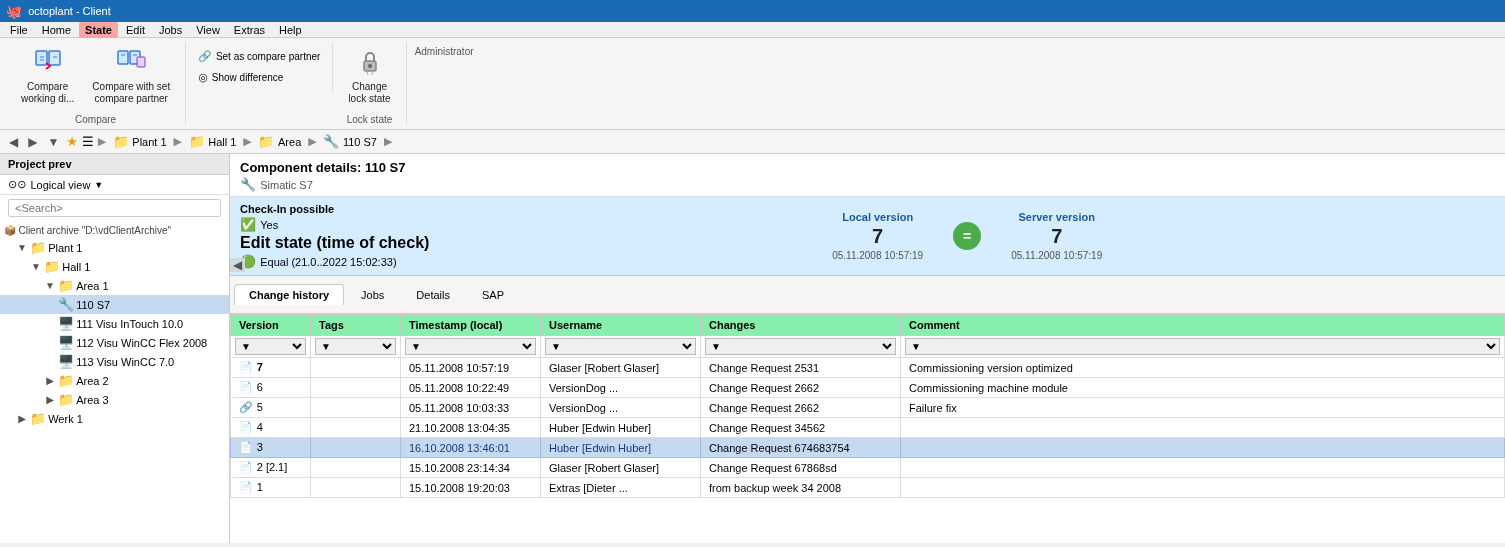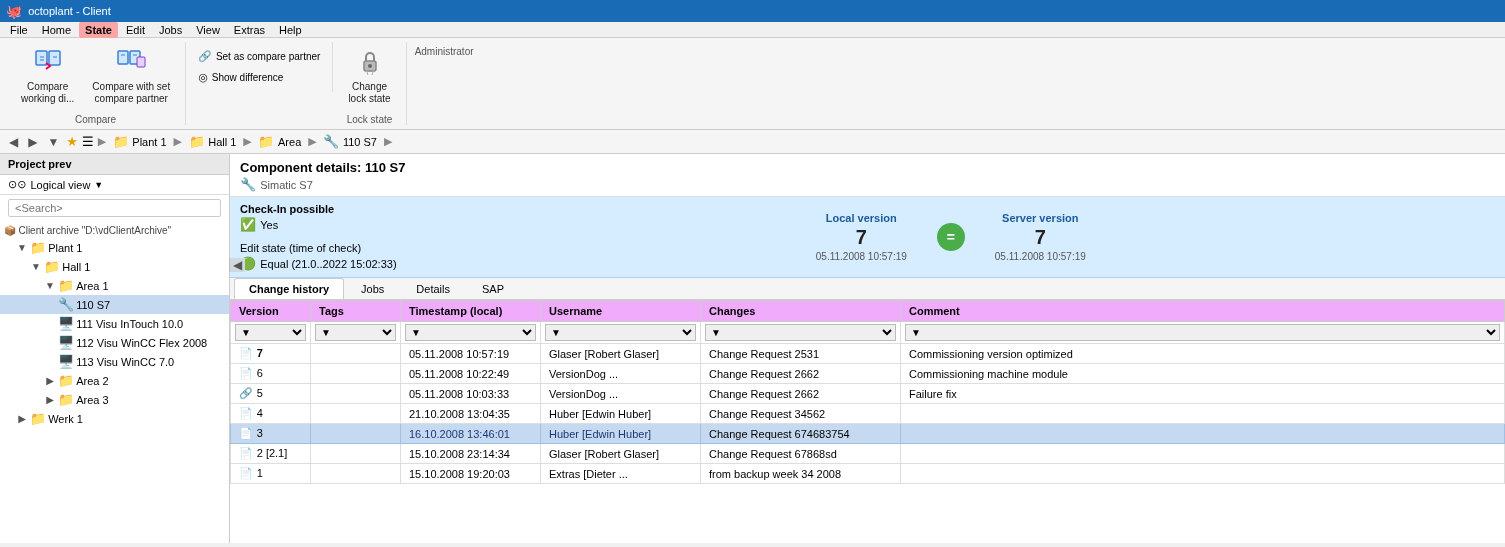--- a/index.html
+++ b/index.html
@@ -254,21 +254,21 @@
       gap: 2px;
     }
     .version-num { font-size: 20px; font-weight: bold; color: #222; }
     .version-date { font-size: 10px; color: #555; }
 
     
     .tabs-bar {
       display: flex;
       border-bottom: 1px solid #ccc;
       background: #f5f5f5;
-      padding: 0 4px;
+      padding: 8px 4px;
     }
     .tab {
       padding: 4px 14px;
       font-size: 11px;
       cursor: pointer;
       border: 1px solid transparent;
       border-bottom: none;
       margin-right: 2px;
       border-radius: 3px 3px 0 0;
     }
@@ -283,21 +283,21 @@
       flex: 1;
       overflow-y: auto;
       overflow-x: auto;
     }
     table {
       width: 100%;
       border-collapse: collapse;
       font-size: 11px;
     }
     th {
-      background: #f0abfc;
+      background: #86efac;
       border: 1px solid #ccc;
       padding: 4px 8px;
       text-align: left;
       font-weight: bold;
       font-size: 11px;
       position: sticky;
       top: 0;
       z-index: 1;
     }
     td {
@@ -539,21 +539,21 @@
         </div>
       </div>
 
       <div class="status-bar">
         <div class="status-section">
           <div class="check-in-possible">Check-In possible</div>
           <div style="display:flex; align-items:center; gap:4px;">
             <span class="green-check">✅</span>
             <span>Yes</span>
           </div>
-          <div style="font-size:11px; font-weight:normal; margin-top:8px;">Edit state (time of check)</div>
+          <div style="font-size:16px; font-weight:bold; margin-top:0;">Edit state (time of check)</div>
           <div style="display:flex; align-items:center; gap:4px;">
             <span style="color:#4aad4a; font-size:13px;">🟢</span>
             <span>Equal (21.0..2022 15:02:33)</span>
           </div>
         </div>
 
         <div style="flex:1; display:flex; align-items:center; justify-content:center; gap:30px;">
           <div class="version-block">
             <span style="font-size:11px; font-weight:bold; color:#1a5b9a;">Local version</span>
             <span class="version-num">7</span>

